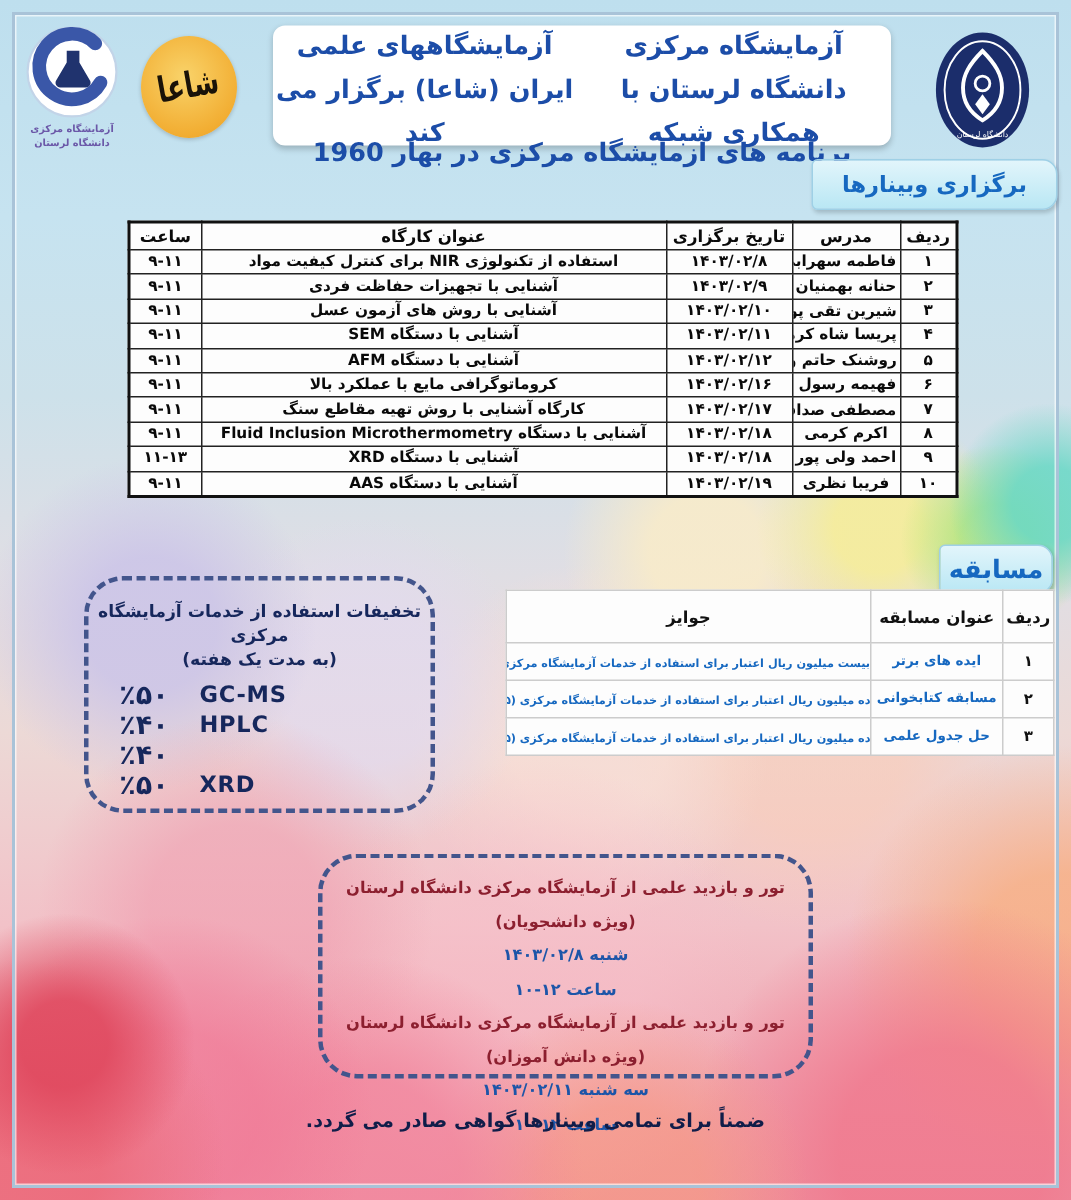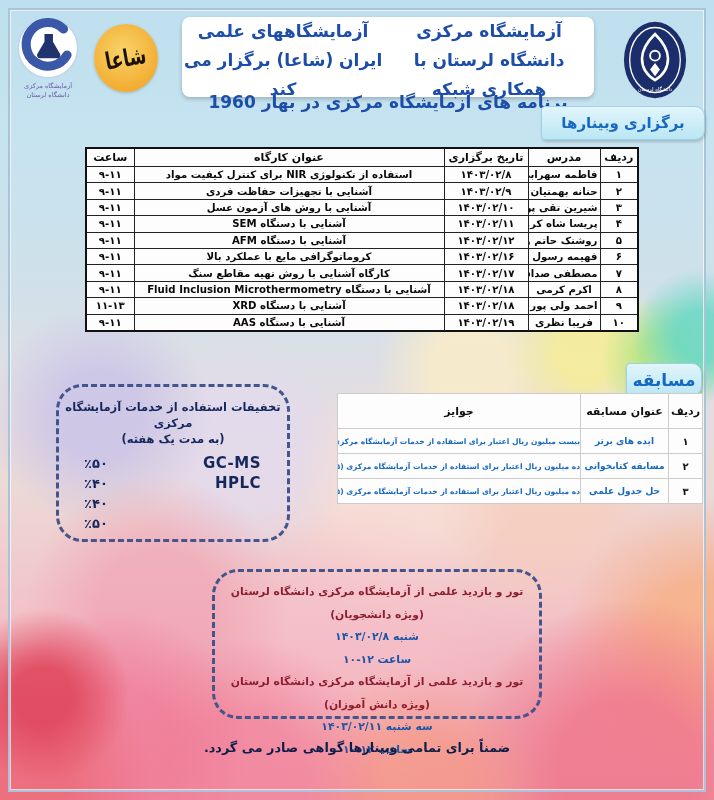--- a/index.html
+++ b/index.html
@@ -29,21 +29,21 @@
   .frame{position:absolute;inset:8px;border:2px solid #a9c3d8;box-shadow:inset 0 0 0 1px rgba(255,255,255,.65);pointer-events:none;}
 
   
   .title-box{position:absolute;left:182px;top:17px;width:412px;height:80px;background:#fff;border-radius:8px;
     box-shadow:0 2px 4px rgba(0,0,0,.22);display:flex;flex-direction:row;justify-content:center;text-align:center;}
   .title-line{color:#1c4da8;font-weight:bold;font-size:17px;line-height:29px;}
   .subtitle{position:absolute;left:182px;top:92px;width:412px;text-align:center;color:#1c4da8;font-weight:bold;font-size:17px;}
 
   .uni-logo{position:absolute;right:27px;top:21px;width:64px;height:78px;}
   .lab-logo{position:absolute;left:17px;top:16px;width:62px;height:64px;}
-  .lab-caption{position:absolute;left:4px;top:82px;width:88px;text-align:center;color:#6b58a8;font-weight:normal;font-size:6.5px;line-height:8.5px;}
+  .lab-caption{position:absolute;left:4px;top:82px;width:88px;text-align:center;color:#6b58a8;font-weight:bold;font-size:6.5px;line-height:8.5px;}
   .shaa-logo{position:absolute;left:94px;top:24px;width:64px;height:68px;border-radius:50%;
     background:radial-gradient(circle at 45% 40%,#f9d36a,#f2ae33 70%,#e99d22);display:flex;align-items:center;justify-content:center;
     box-shadow:0 1px 3px rgba(0,0,0,.2);}
   .shaa-text{color:#1a1208;font-weight:bold;font-size:17px;transform:rotate(-10deg) scaleY(1.4);}
 
   
   .badge{position:absolute;background:linear-gradient(180deg,#e2f5fb,#b9e7f4);border:1px solid #9fd0e6;
     color:#1668c0;font-weight:bold;display:flex;align-items:center;justify-content:center;
     box-shadow:1px 2px 3px rgba(0,0,0,.18);border-radius:4px 10px 10px 4px;}
   .badge-webinars{right:9px;top:106px;width:162px;height:32px;font-size:15px;}
@@ -67,22 +67,22 @@
   .c-no{font-size:10px;font-weight:bold;color:#111;}
   .c-title{font-size:9px;font-weight:bold;color:#1668c0;}
   .c-prize{font-size:7.5px;font-weight:bold;color:#1668c0;white-space:nowrap;}
 
   
   .discount{position:absolute;left:56px;top:384px;width:234px;height:158px;border:3px dashed #43558c;border-radius:26px;
     box-sizing:border-box;padding-top:12px;}
   .disc-title{text-align:center;color:#16275c;font-weight:bold;font-size:11.5px;line-height:16px;}
   .disc-rows{margin-top:6px;}
   .disc-row{display:flex;direction:ltr;align-items:center;height:20px;color:#16275c;font-weight:bold;}
-  .disc-pct{width:74px;text-align:center;font-size:13px;}
-  .disc-name{flex:1;text-align:right;font-size:15px;letter-spacing:.5px;padding-right:26px;}
+  .disc-pct{width:74px;text-align:center;font-size:18px;}
+  .disc-name{flex:1;text-align:left;font-size:15px;letter-spacing:.5px;padding-right:26px;}
 
   
   .tours{position:absolute;left:212px;top:569px;width:330px;height:150px;border:3px dashed #43558c;border-radius:26px;
     box-sizing:border-box;padding-top:9px;text-align:center;}
   .tour-line{line-height:22.5px;font-weight:bold;font-size:10.8px;}
   .tour-title{color:#8c1f2f;}
   .tour-date,.tour-time{color:#1c55a8;}
 
   
   .footer{position:absolute;left:18px;right:18px;top:735px;text-align:center;color:#101d49;font-weight:bold;
@@ -265,20 +265,21 @@
       </div>
       <div class="disc-row">
         <span class="disc-pct ltr">٪۴۰</span>
         <span class="disc-name">HPLC</span>
       </div>
       <div class="disc-row">
         <span class="disc-pct ltr">٪۴۰</span>
       </div>
       <div class="disc-row">
         <span class="disc-pct ltr">٪۵۰</span>
+        <span class="disc-name">XRD</span>
       </div>
     </div>
   </div>
 
   <div class="tours">
     <div class="tour-line tour-title">تور و بازدید علمی از آزمایشگاه مرکزی دانشگاه لرستان (ویژه دانشجویان)</div>
     <div class="tour-line tour-date">شنبه ۱۴۰۳/۰۲/۸</div>
     <div class="tour-line tour-time">
       <span>ساعت</span>
       <span class="ltr">۱۰-۱۲</span>

